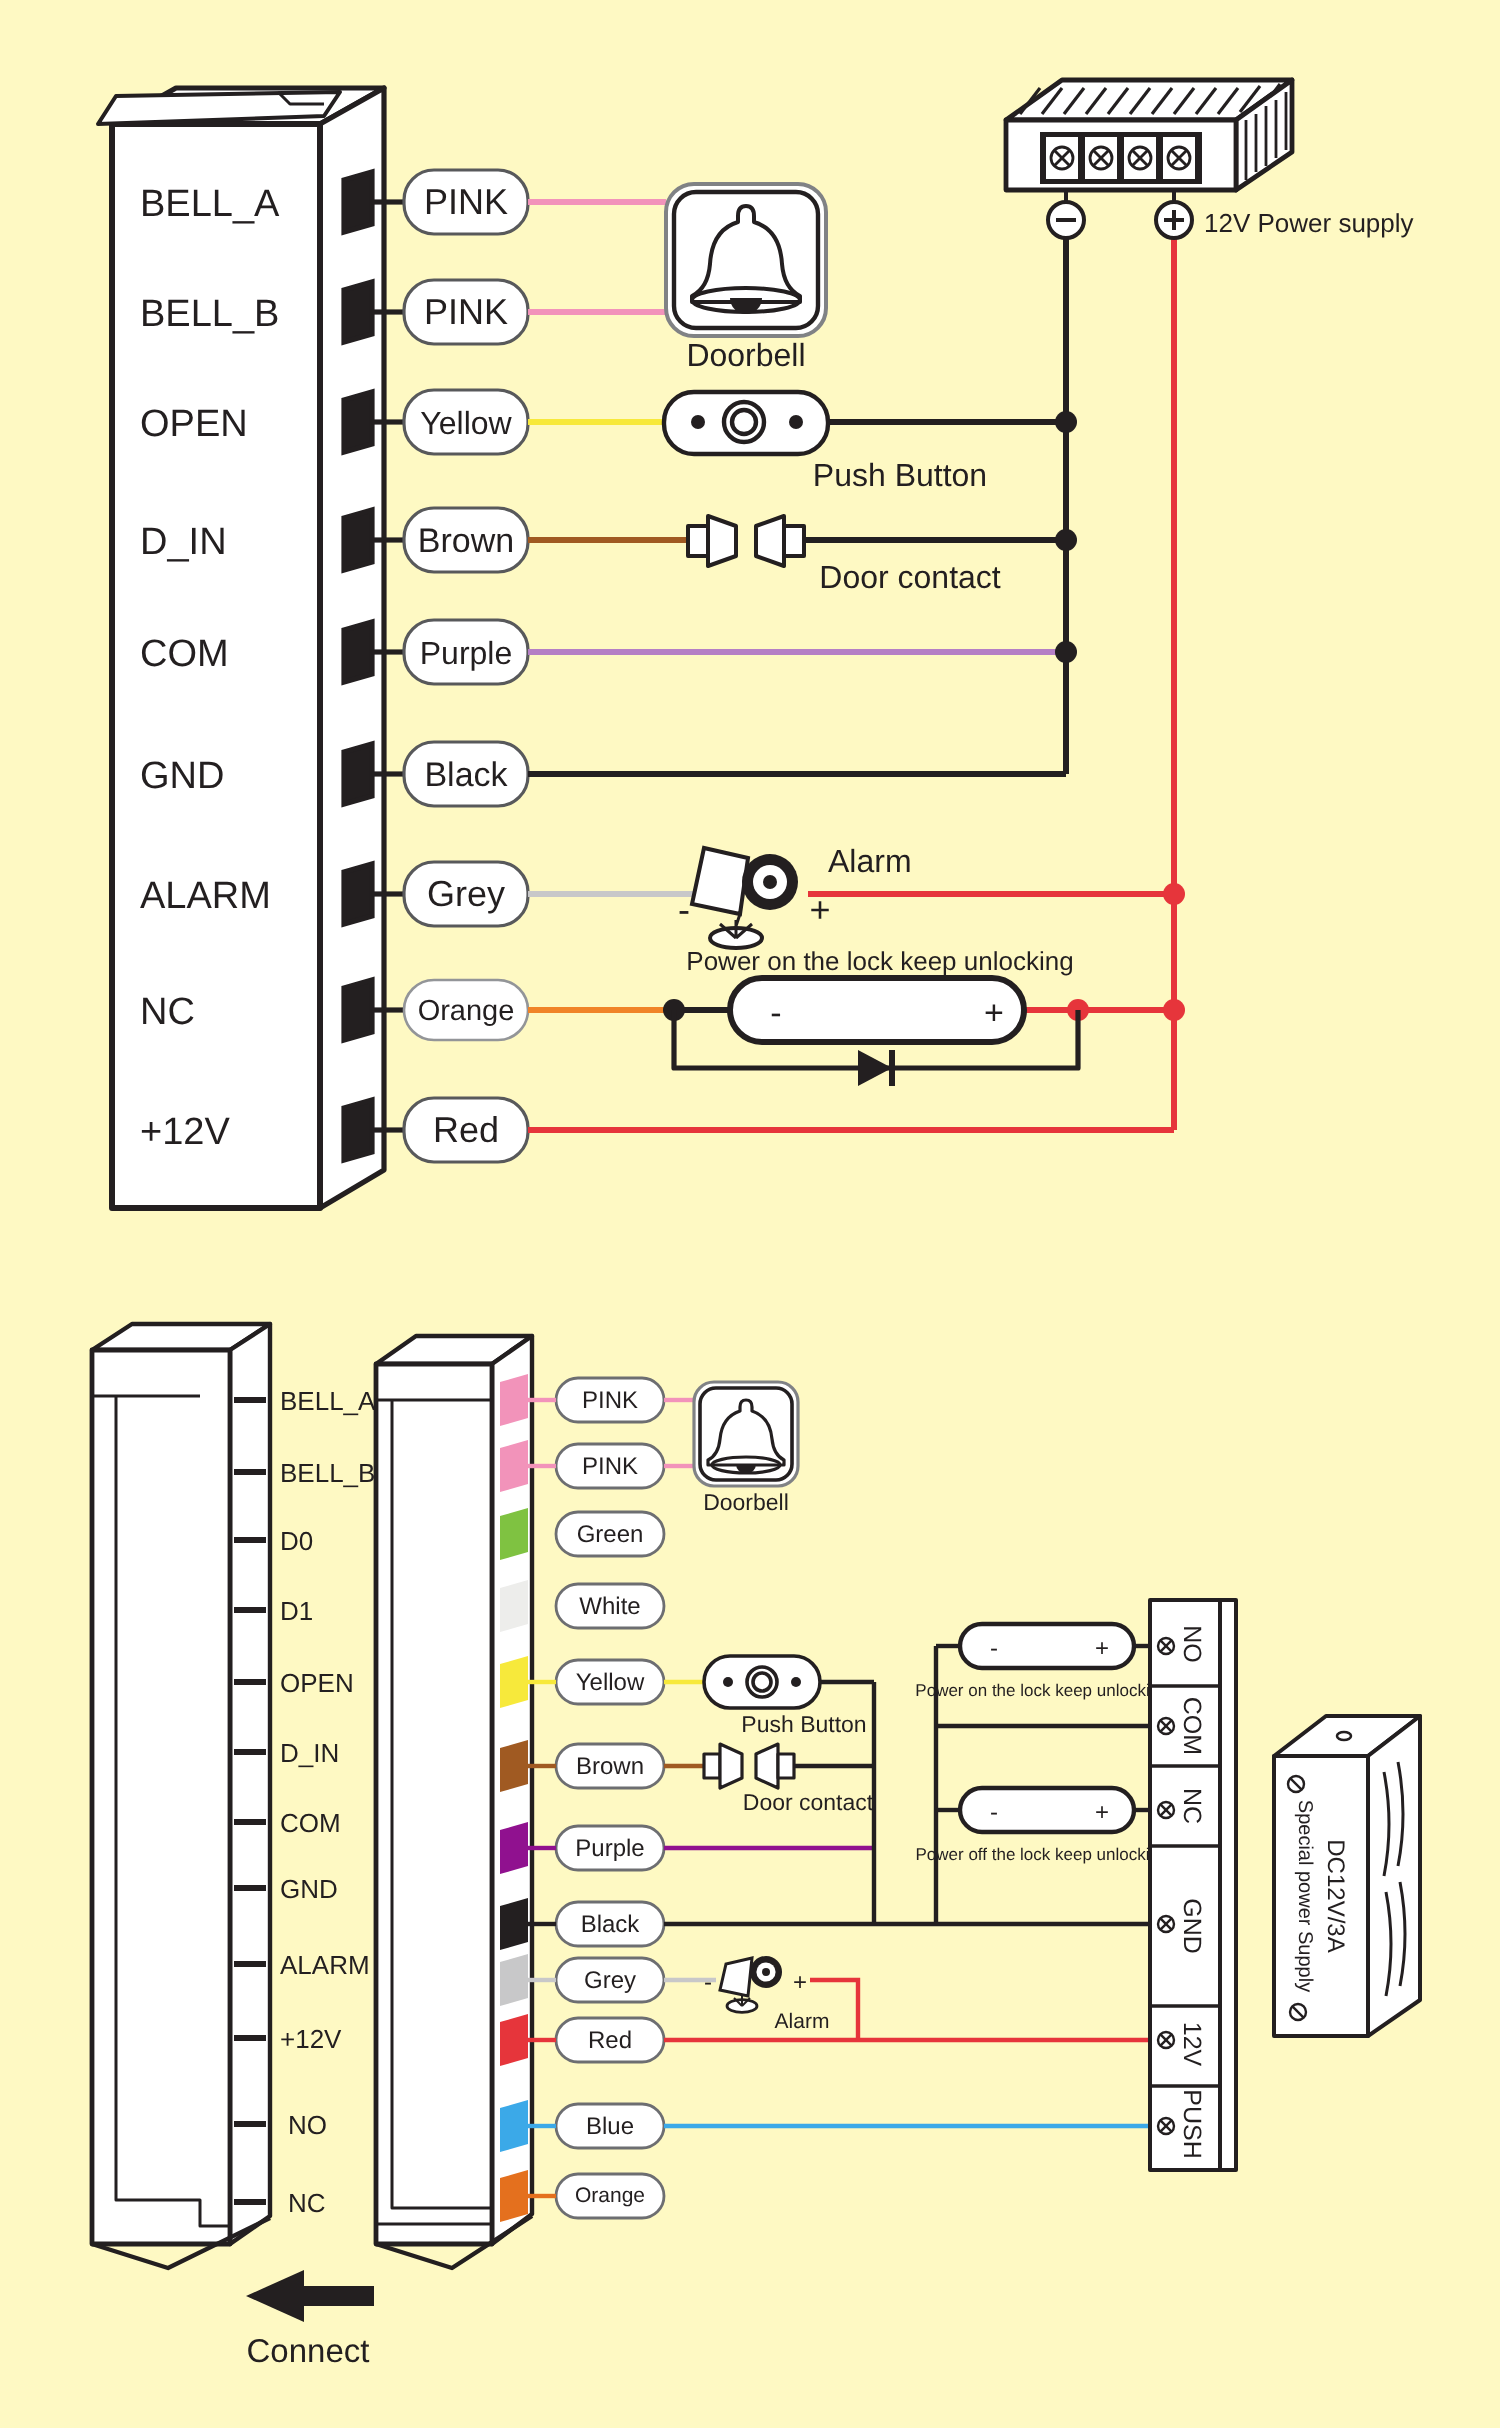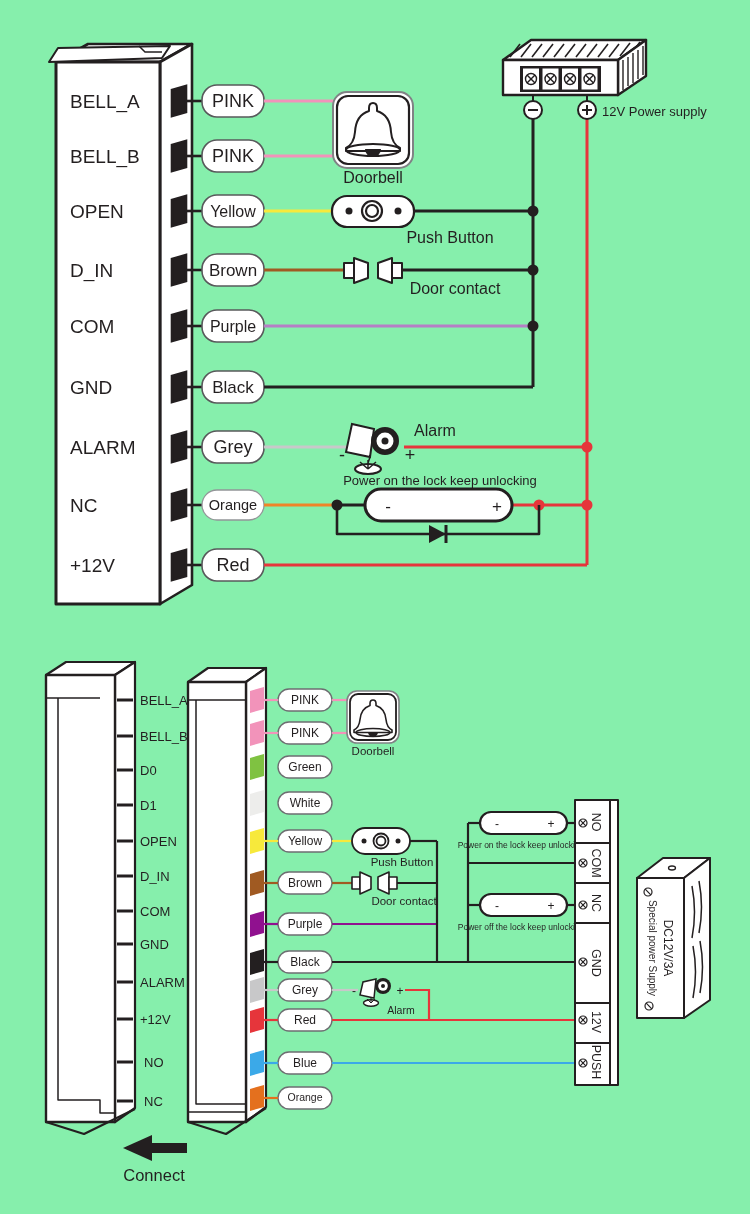--- a/index.html
+++ b/index.html
@@ -1,16 +1,16 @@
 <!DOCTYPE html>
 <html><head>
 <meta charset="utf-8">
 <style>
   html,body{margin:0;padding:0;background:#ffffff;}
-  #stage{position:relative;width:750px;height:1214px;background:#86efac;overflow:hidden;}
+  #stage{position:relative;width:750px;height:1214px;background:#fef9c3;overflow:hidden;}
   .txt{font-family:"Liberation Sans","DejaVu Sans",sans-serif;fill:#231F20;}
   .ol{stroke:#231F20;fill:none;stroke-linejoin:round;}
   .olw{stroke:#231F20;fill:#ffffff;stroke-linejoin:round;}
   .thin{stroke-width:1.5;}
 </style>
 </head>
 <body>
 
 <div id="stage">
 <svg width="750" height="1214" viewBox="0 0 750 1214" xmlns="http://www.w3.org/2000/svg">

